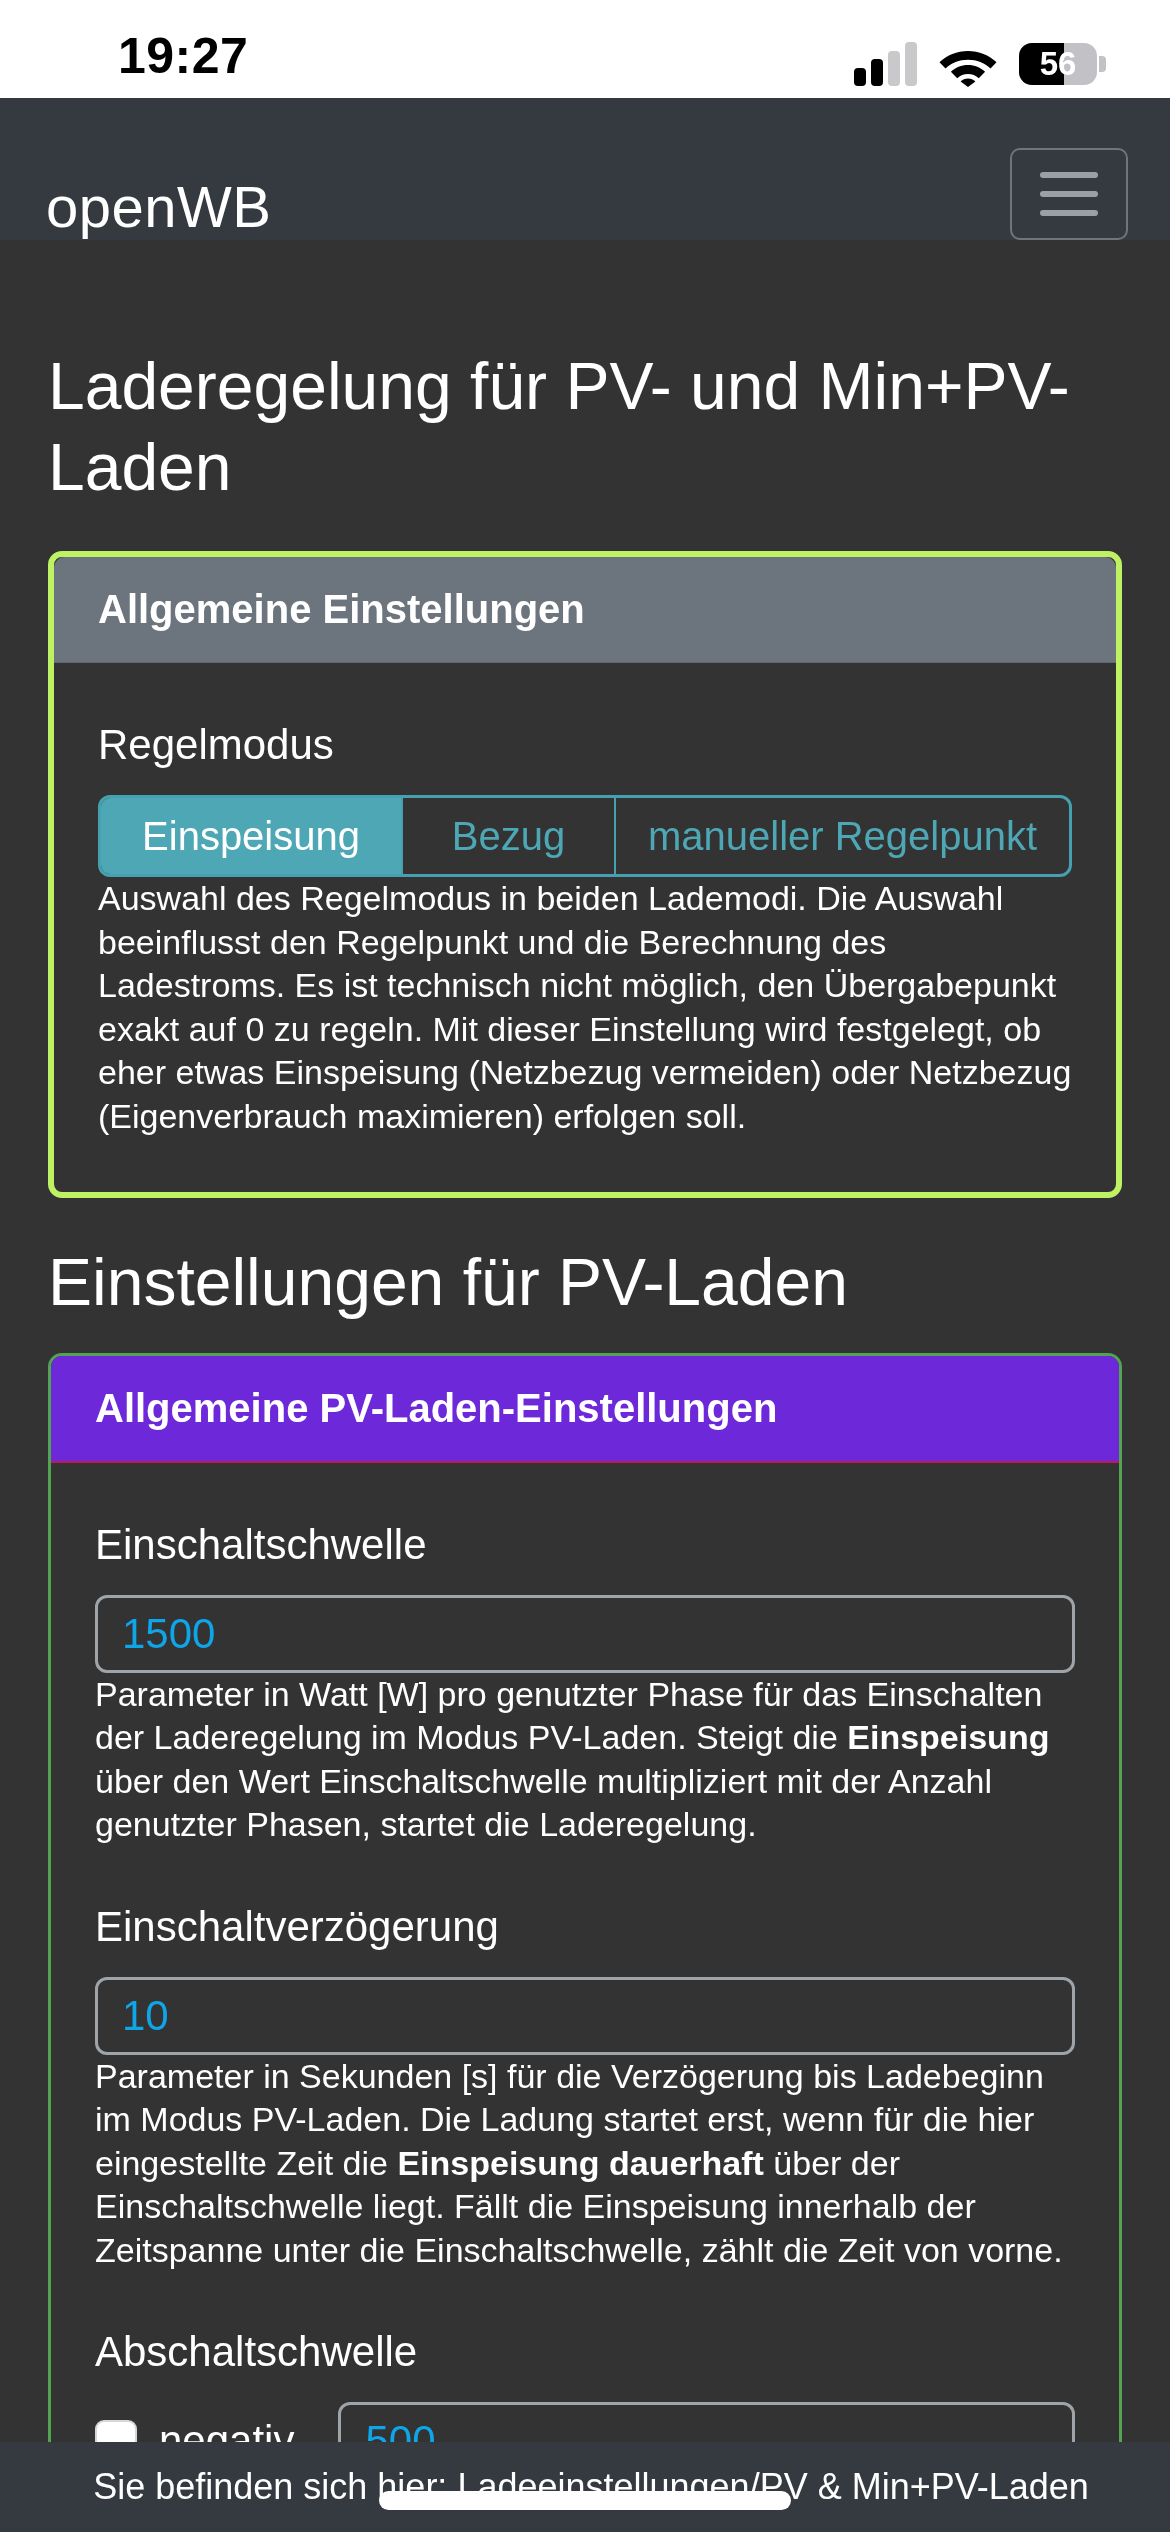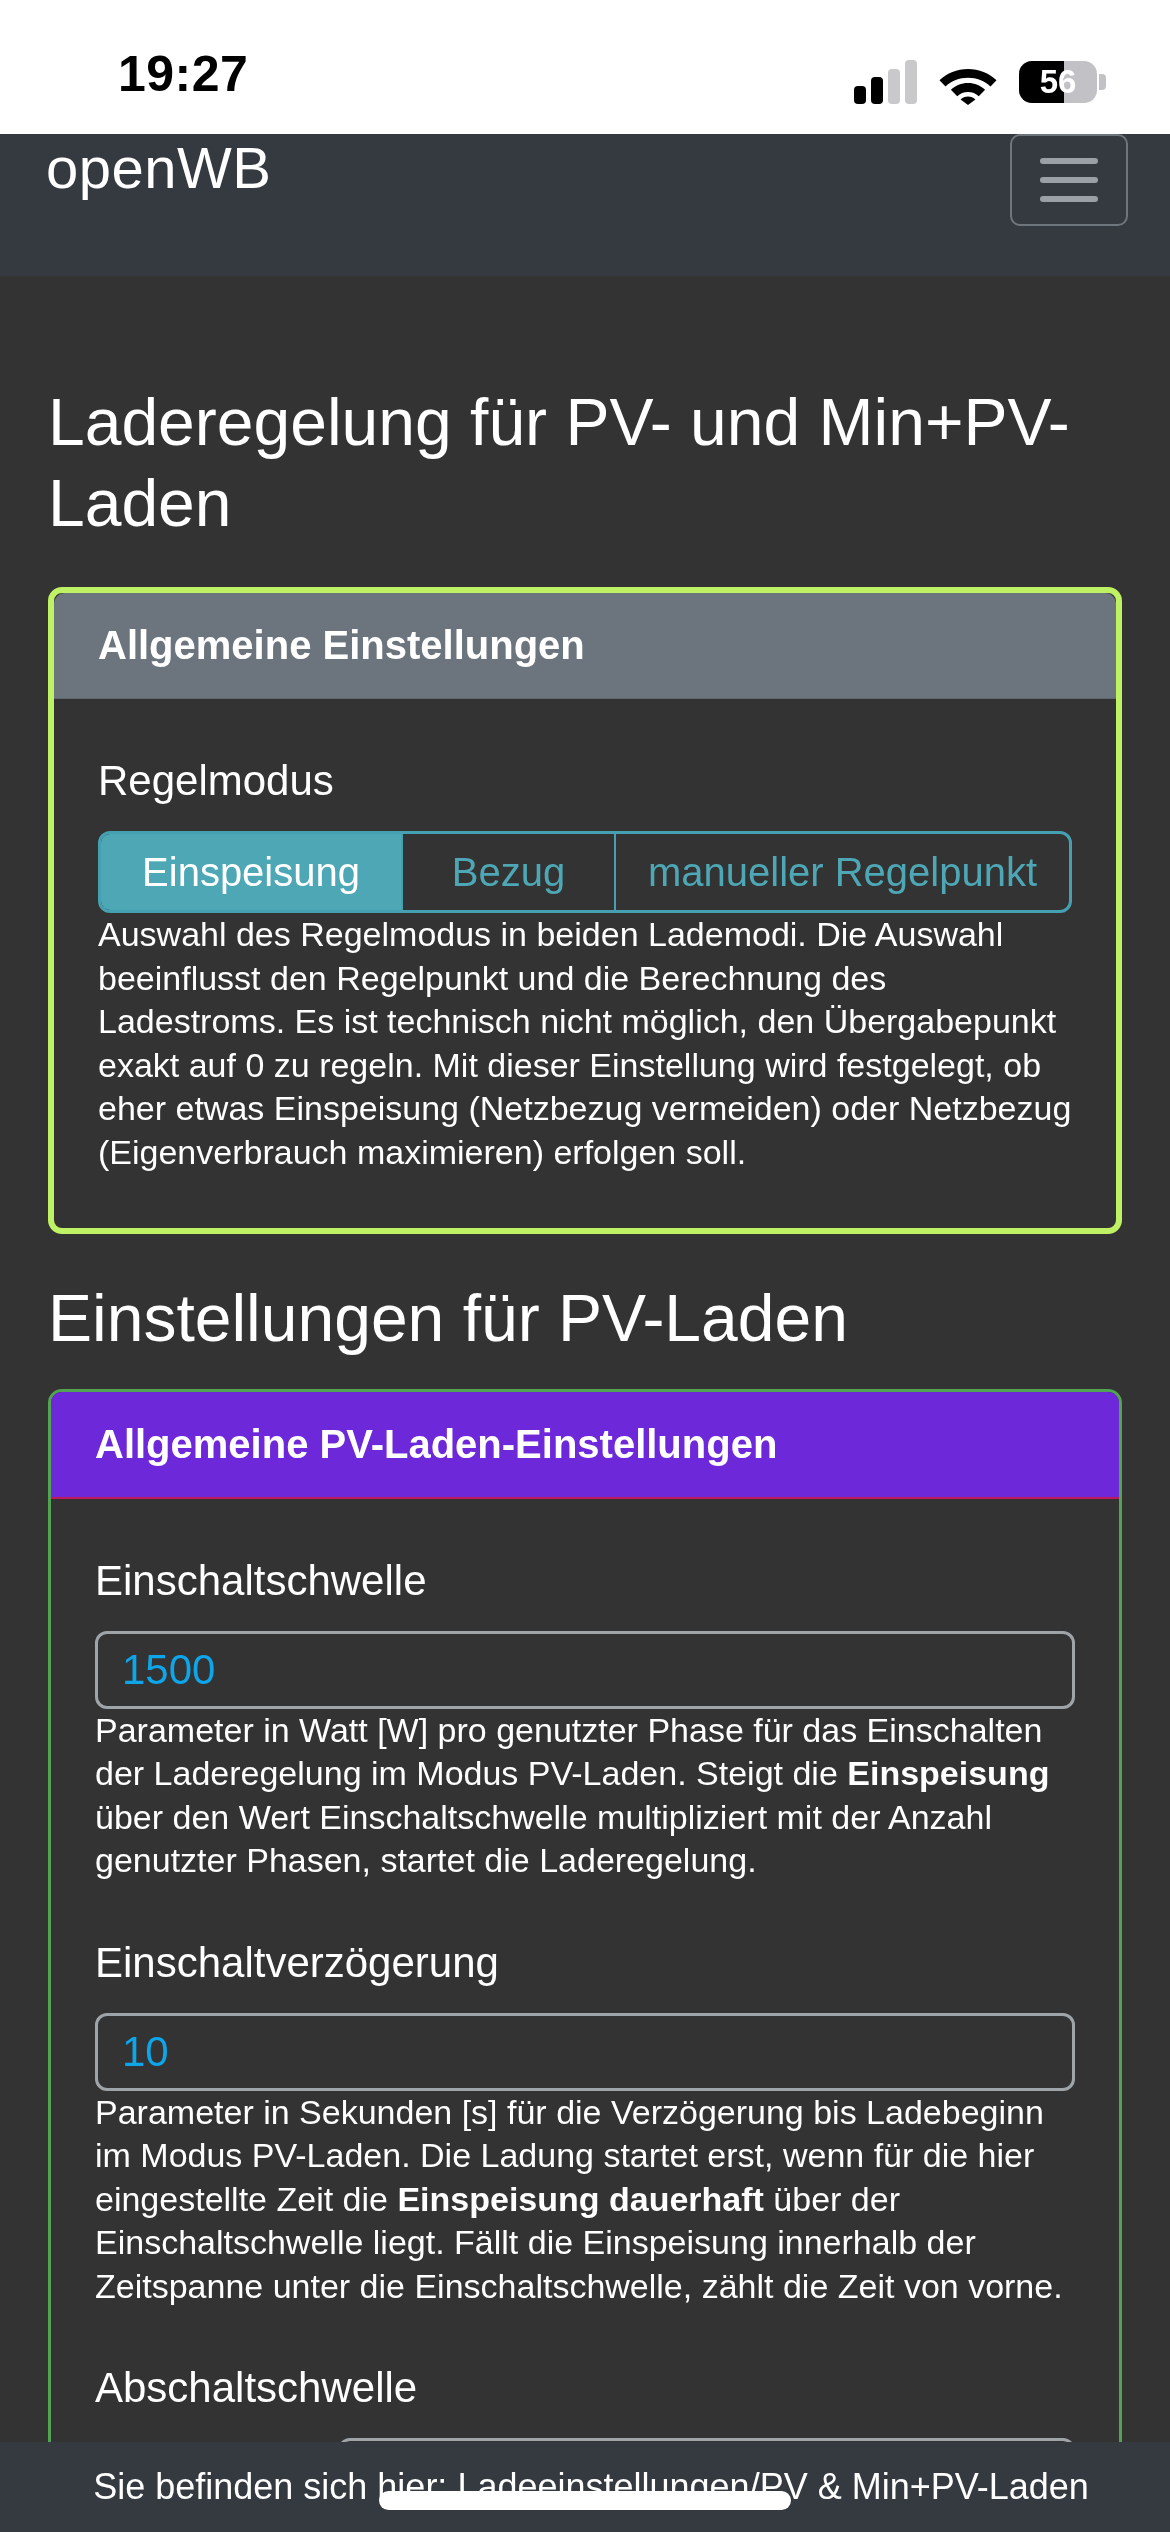--- a/index.html
+++ b/index.html
@@ -5,21 +5,21 @@
   * { margin: 0; padding: 0; box-sizing: border-box; }
   html, body { width: 1170px; height: 2532px; overflow: hidden; }
   body {
     font-family: "Liberation Sans", "DejaVu Sans", sans-serif;
     background: #333333;
     position: relative;
   }
 
   
   .statusbar {
-    height: 134px; background: #ffffff;
+    height: 98px; background: #ffffff;
     display: flex; align-items: center; justify-content: space-between;
     padding: 14px 64px 0 118px;
   }
   .time { font-size: 50px; font-weight: 700; color: #000; letter-spacing: 0.5px; }
   .status-icons { display: flex; align-items: center; gap: 20px; margin-top: 15px; }
   .cellular { display: flex; align-items: flex-end; gap: 5px; height: 44px; }
   .cellular span { width: 12px; border-radius: 4px; display: block; }
   .cell-b1 { height: 18px; background: #000; }
   .cell-b2 { height: 27px; background: #000; }
   .cell-b3 { height: 35px; background: #c9c9cb; }
@@ -33,21 +33,21 @@
   .battery-fill { position: absolute; left: 0; top: 0; bottom: 0; width: 58%; background: #000; }
   .battery-pct {
     position: absolute; inset: 0; display: flex; align-items: center; justify-content: center;
     color: #fff; font-size: 33px; font-weight: 700; letter-spacing: 0px;
   }
   .battery-nub { width: 7px; height: 16px; background: #c2c2c6; border-radius: 0 4px 4px 0; margin-left: 2px; }
 
   
   .navbar {
     height: 142px; background: #343a40;
-    display: flex; align-items: flex-start; justify-content: space-between;
+    display: flex; align-items: flex-end; justify-content: space-between;
     padding: 0 42px 0 46px;
     gap: 36px;
   }
   .brand { color: #ffffff; font-size: 58px; font-weight: 400; letter-spacing: 0.5px; }
   .hamburger {
     width: 118px; height: 92px; background: transparent;
     border: 2px solid #6e757c; border-radius: 10px;
     display: flex; flex-direction: column; align-items: center; justify-content: center; gap: 13px;
     cursor: pointer;
   }

